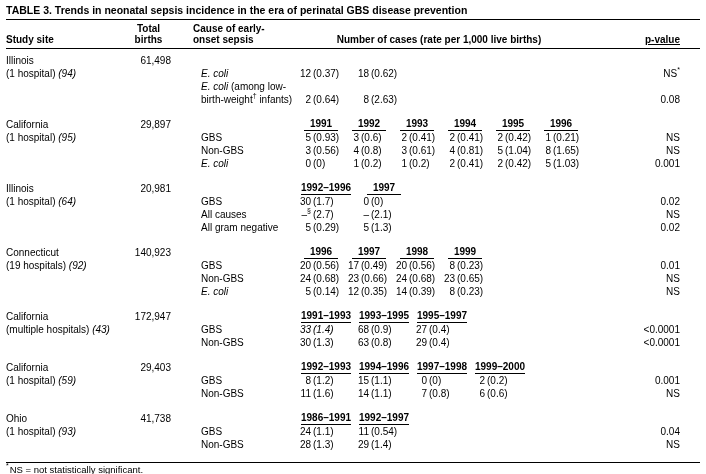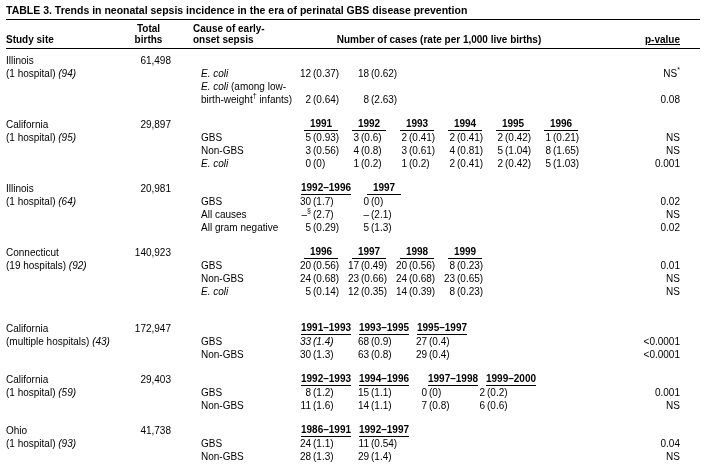--- a/index.html
+++ b/index.html
@@ -164,21 +164,21 @@
           <div class="cc"><i>E. coli</i></div>
           <div class="cd"><span class="pcol pc-d" style="width: 48px;"><span class="cnt">5</span><span class="rate">(0.14)</span></span><span class="pcol pc-d" style="width: 48px;"><span class="cnt">12</span><span class="rate">(0.35)</span></span><span class="pcol pc-d" style="width: 48px;"><span class="cnt">14</span><span class="rate">(0.39)</span></span><span class="pcol pc-d" style="width: 48px;"><span class="cnt">8</span><span class="rate">(0.23)</span></span></div>
           <div class="cp">NS</div>
         </div>
       </div>
       <div class="group">
         <div class="row">
           <div class="cs">California</div>
           <div class="cb">172,947</div>
           <div class="cc"></div>
-          <div class="cd"><span class="pcol pc-h" style="width: 58px; margin-top: 12px;"><span class="phdr">1991–1993</span></span><span class="pcol pc-h" style="width: 58px;"><span class="phdr">1993–1995</span></span><span class="pcol pc-h" style="width: 58px;"><span class="phdr">1995–1997</span></span></div>
+          <div class="cd"><span class="pcol pc-h" style="width: 58px;"><span class="phdr">1991–1993</span></span><span class="pcol pc-h" style="width: 58px;"><span class="phdr">1993–1995</span></span><span class="pcol pc-h" style="width: 58px;"><span class="phdr">1995–1997</span></span></div>
           <div class="cp"></div>
         </div>
         <div class="row">
           <div class="cs"><span>(multiple hospitals) </span><i>(43)</i></div>
           <div class="cb"></div>
           <div class="cc"><span>GBS</span></div>
           <div class="cd"><span class="pcol pc-d" style="width: 58px; font-style: italic;"><span class="cnt">33</span><span class="rate">(1.4)</span></span><span class="pcol pc-d" style="width: 58px;"><span class="cnt">68</span><span class="rate">(0.9)</span></span><span class="pcol pc-d" style="width: 58px;"><span class="cnt">27</span><span class="rate">(0.4)</span></span></div>
           <div class="cp">&lt;0.0001</div>
         </div>
         <div class="row">
@@ -187,21 +187,21 @@
           <div class="cc"><span>Non-GBS</span></div>
           <div class="cd"><span class="pcol pc-d" style="width: 58px;"><span class="cnt">30</span><span class="rate">(1.3)</span></span><span class="pcol pc-d" style="width: 58px;"><span class="cnt">63</span><span class="rate">(0.8)</span></span><span class="pcol pc-d" style="width: 58px;"><span class="cnt">29</span><span class="rate">(0.4)</span></span></div>
           <div class="cp">&lt;0.0001</div>
         </div>
       </div>
       <div class="group">
         <div class="row">
           <div class="cs">California</div>
           <div class="cb">29,403</div>
           <div class="cc"></div>
-          <div class="cd"><span class="pcol pc-h" style="width: 58px;"><span class="phdr">1992–1993</span></span><span class="pcol pc-h" style="width: 58px;"><span class="phdr">1994–1996</span></span><span class="pcol pc-h" style="width: 58px; margin-left: 11px;"><span class="phdr">1997–1998</span></span><span class="pcol pc-h" style="width: 58px;"><span class="phdr">1999–2000</span></span></div>
+          <div class="cd"><span class="pcol pc-h" style="width: 58px;"><span class="phdr">1992–1993</span></span><span class="pcol pc-h" style="width: 58px;"><span class="phdr">1994–1996</span></span><span class="pcol pc-h" style="width: 58px;"><span class="phdr">1997–1998</span></span><span class="pcol pc-h" style="width: 58px;"><span class="phdr">1999–2000</span></span></div>
           <div class="cp"></div>
         </div>
         <div class="row">
           <div class="cs"><span>(1 hospital) </span><i>(59)</i></div>
           <div class="cb"></div>
           <div class="cc"><span>GBS</span></div>
           <div class="cd"><span class="pcol pc-d" style="width: 58px;"><span class="cnt">8</span><span class="rate">(1.2)</span></span><span class="pcol pc-d" style="width: 58px;"><span class="cnt">15</span><span class="rate">(1.1)</span></span><span class="pcol pc-d" style="width: 58px;"><span class="cnt">0</span><span class="rate">(0)</span></span><span class="pcol pc-d" style="width: 58px;"><span class="cnt">2</span><span class="rate">(0.2)</span></span></div>
           <div class="cp">0.001</div>
         </div>
         <div class="row">

